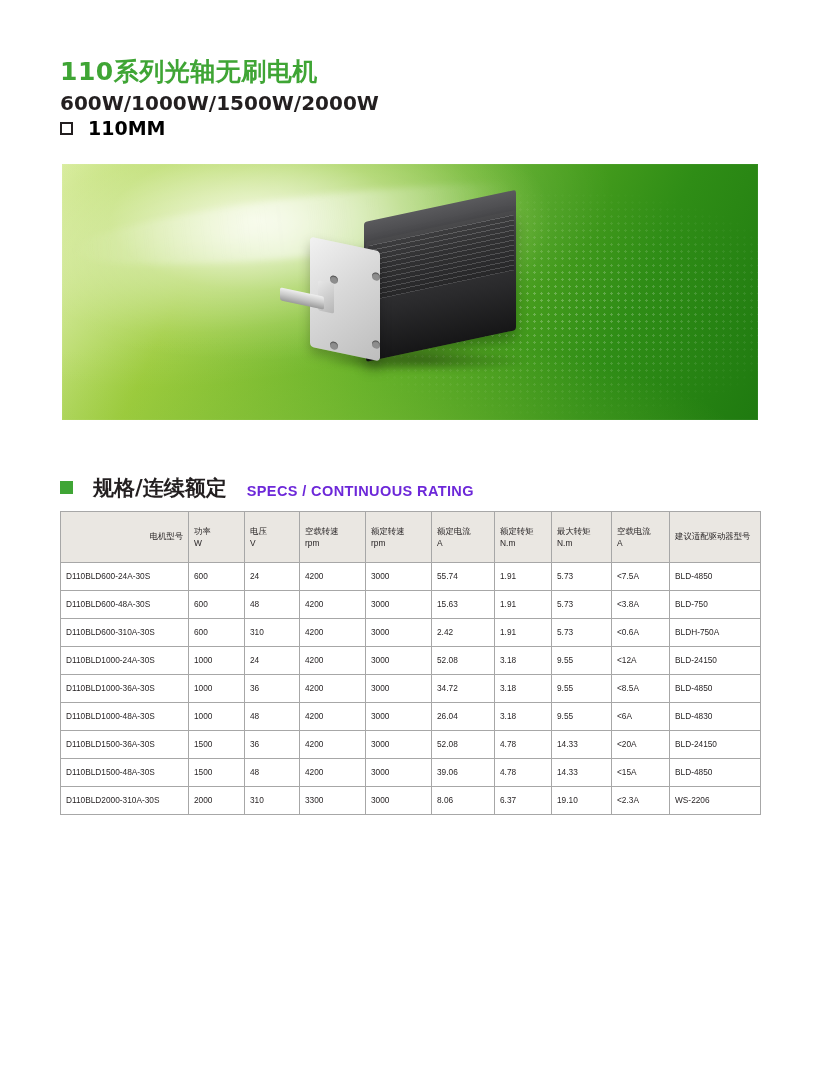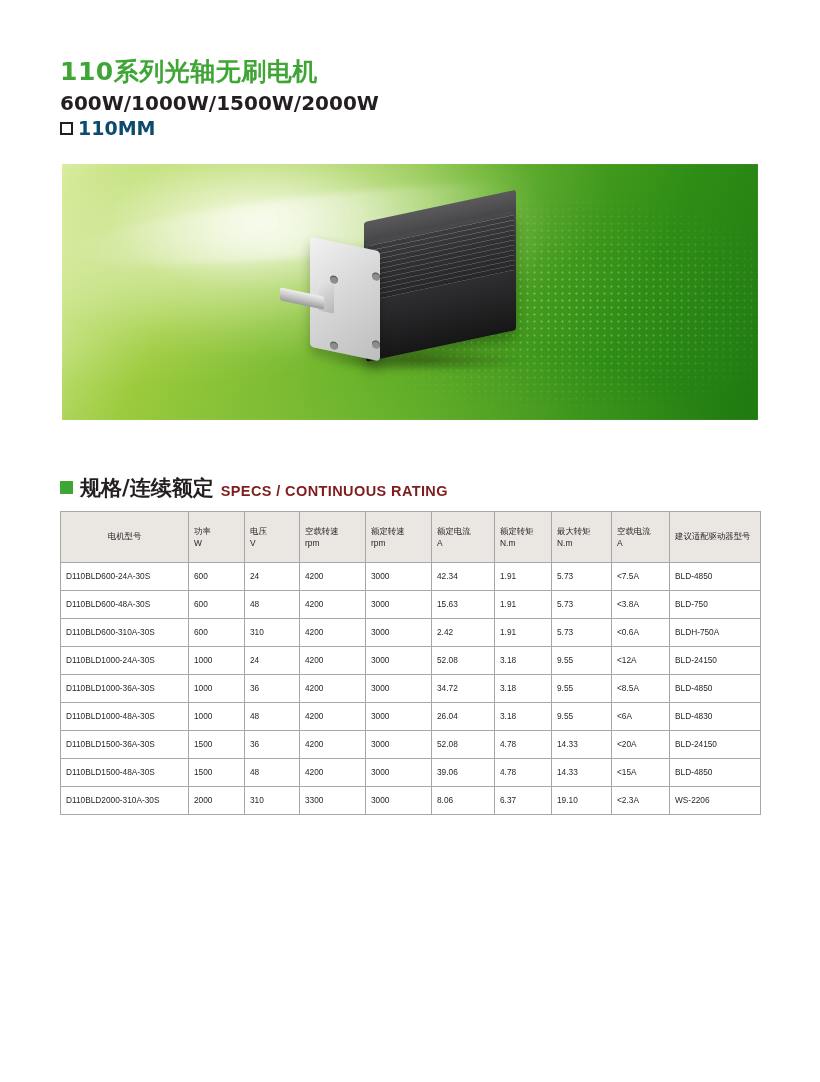--- a/index.html
+++ b/index.html
@@ -45,26 +45,26 @@
     font-size: 20px;
     color: #231f20;
     line-height: 1.2;
     margin: 4px 0 2px 0;
     letter-spacing: 0px;
   }
   .title-size {
     font-family: "DejaVu Sans", sans-serif;
     font-weight: bold;
     font-size: 19px;
-    color: #0c4a6e;
+    color: #000000;
     line-height: 1.2;
     margin: 0;
     display: flex;
     align-items: center;
-    gap: 5px;
+    gap: 15px;
   }
   .sq-glyph {
     display: inline-block;
     width: 13px;
     height: 13px;
     border: 2px solid #231f20;
     box-sizing: border-box;
   }
 
   
@@ -193,40 +193,40 @@
     filter: blur(2px);
   }
 
   
   .section-title {
     position: absolute;
     left: 60px;
     top: 478px;
     display: flex;
     align-items: flex-end;
-    gap: 7px;
+    gap: 20px;
   }
   .sec-square {
     width: 13px; height: 13px;
     background: #3fa535;
     margin-bottom: 5px;
   }
   .sec-cn {
     font-family: "DejaVu Sans", sans-serif;
     font-weight: bold;
     font-size: 21px;
     color: #231f20;
     line-height: 1;
   }
   .sec-en {
     font-family: "Liberation Sans", sans-serif;
     font-weight: bold;
     font-size: 14.5px;
     letter-spacing: 0.4px;
-    color: #7f1d1d;
+    color: #6d28d9;
     line-height: 1;
     padding-bottom: 1px;
   }
 
   
   .spec-table {
     position: absolute;
     left: 60px;
     top: 511px;
     width: 700px;
@@ -245,21 +245,21 @@
     line-height: 1.25;
     overflow: hidden;
     white-space: nowrap;
   }
   .spec-table thead th {
     background: #eae7e2;
     height: 50px;
     font-size: 8.4px;
   }
   .spec-table thead th.center {
-    text-align: center;
+    text-align: right;
   }
   .spec-table tbody td {
     height: 27px;
     background: #ffffff;
   }
   .hdr-two span { display: block; }
   .hdr-two .l1 { margin-bottom: 1px; }
 
   
   col.c0 { width: 128px; }
@@ -401,21 +401,21 @@
         </th>
       </tr>
     </thead>
     <tbody id="specs-tbody">
         <tr>
           <td>D110BLD600-24A-30S</td>
           <td>600</td>
           <td>24</td>
           <td>4200</td>
           <td>3000</td>
-          <td>42.34</td>
+          <td>55.74</td>
           <td>1.91</td>
           <td>5.73</td>
           <td>&lt;7.5A</td>
           <td>BLD-4850</td>
         </tr>
         <tr>
           <td>D110BLD600-48A-30S</td>
           <td>600</td>
           <td>48</td>
           <td>4200</td>

